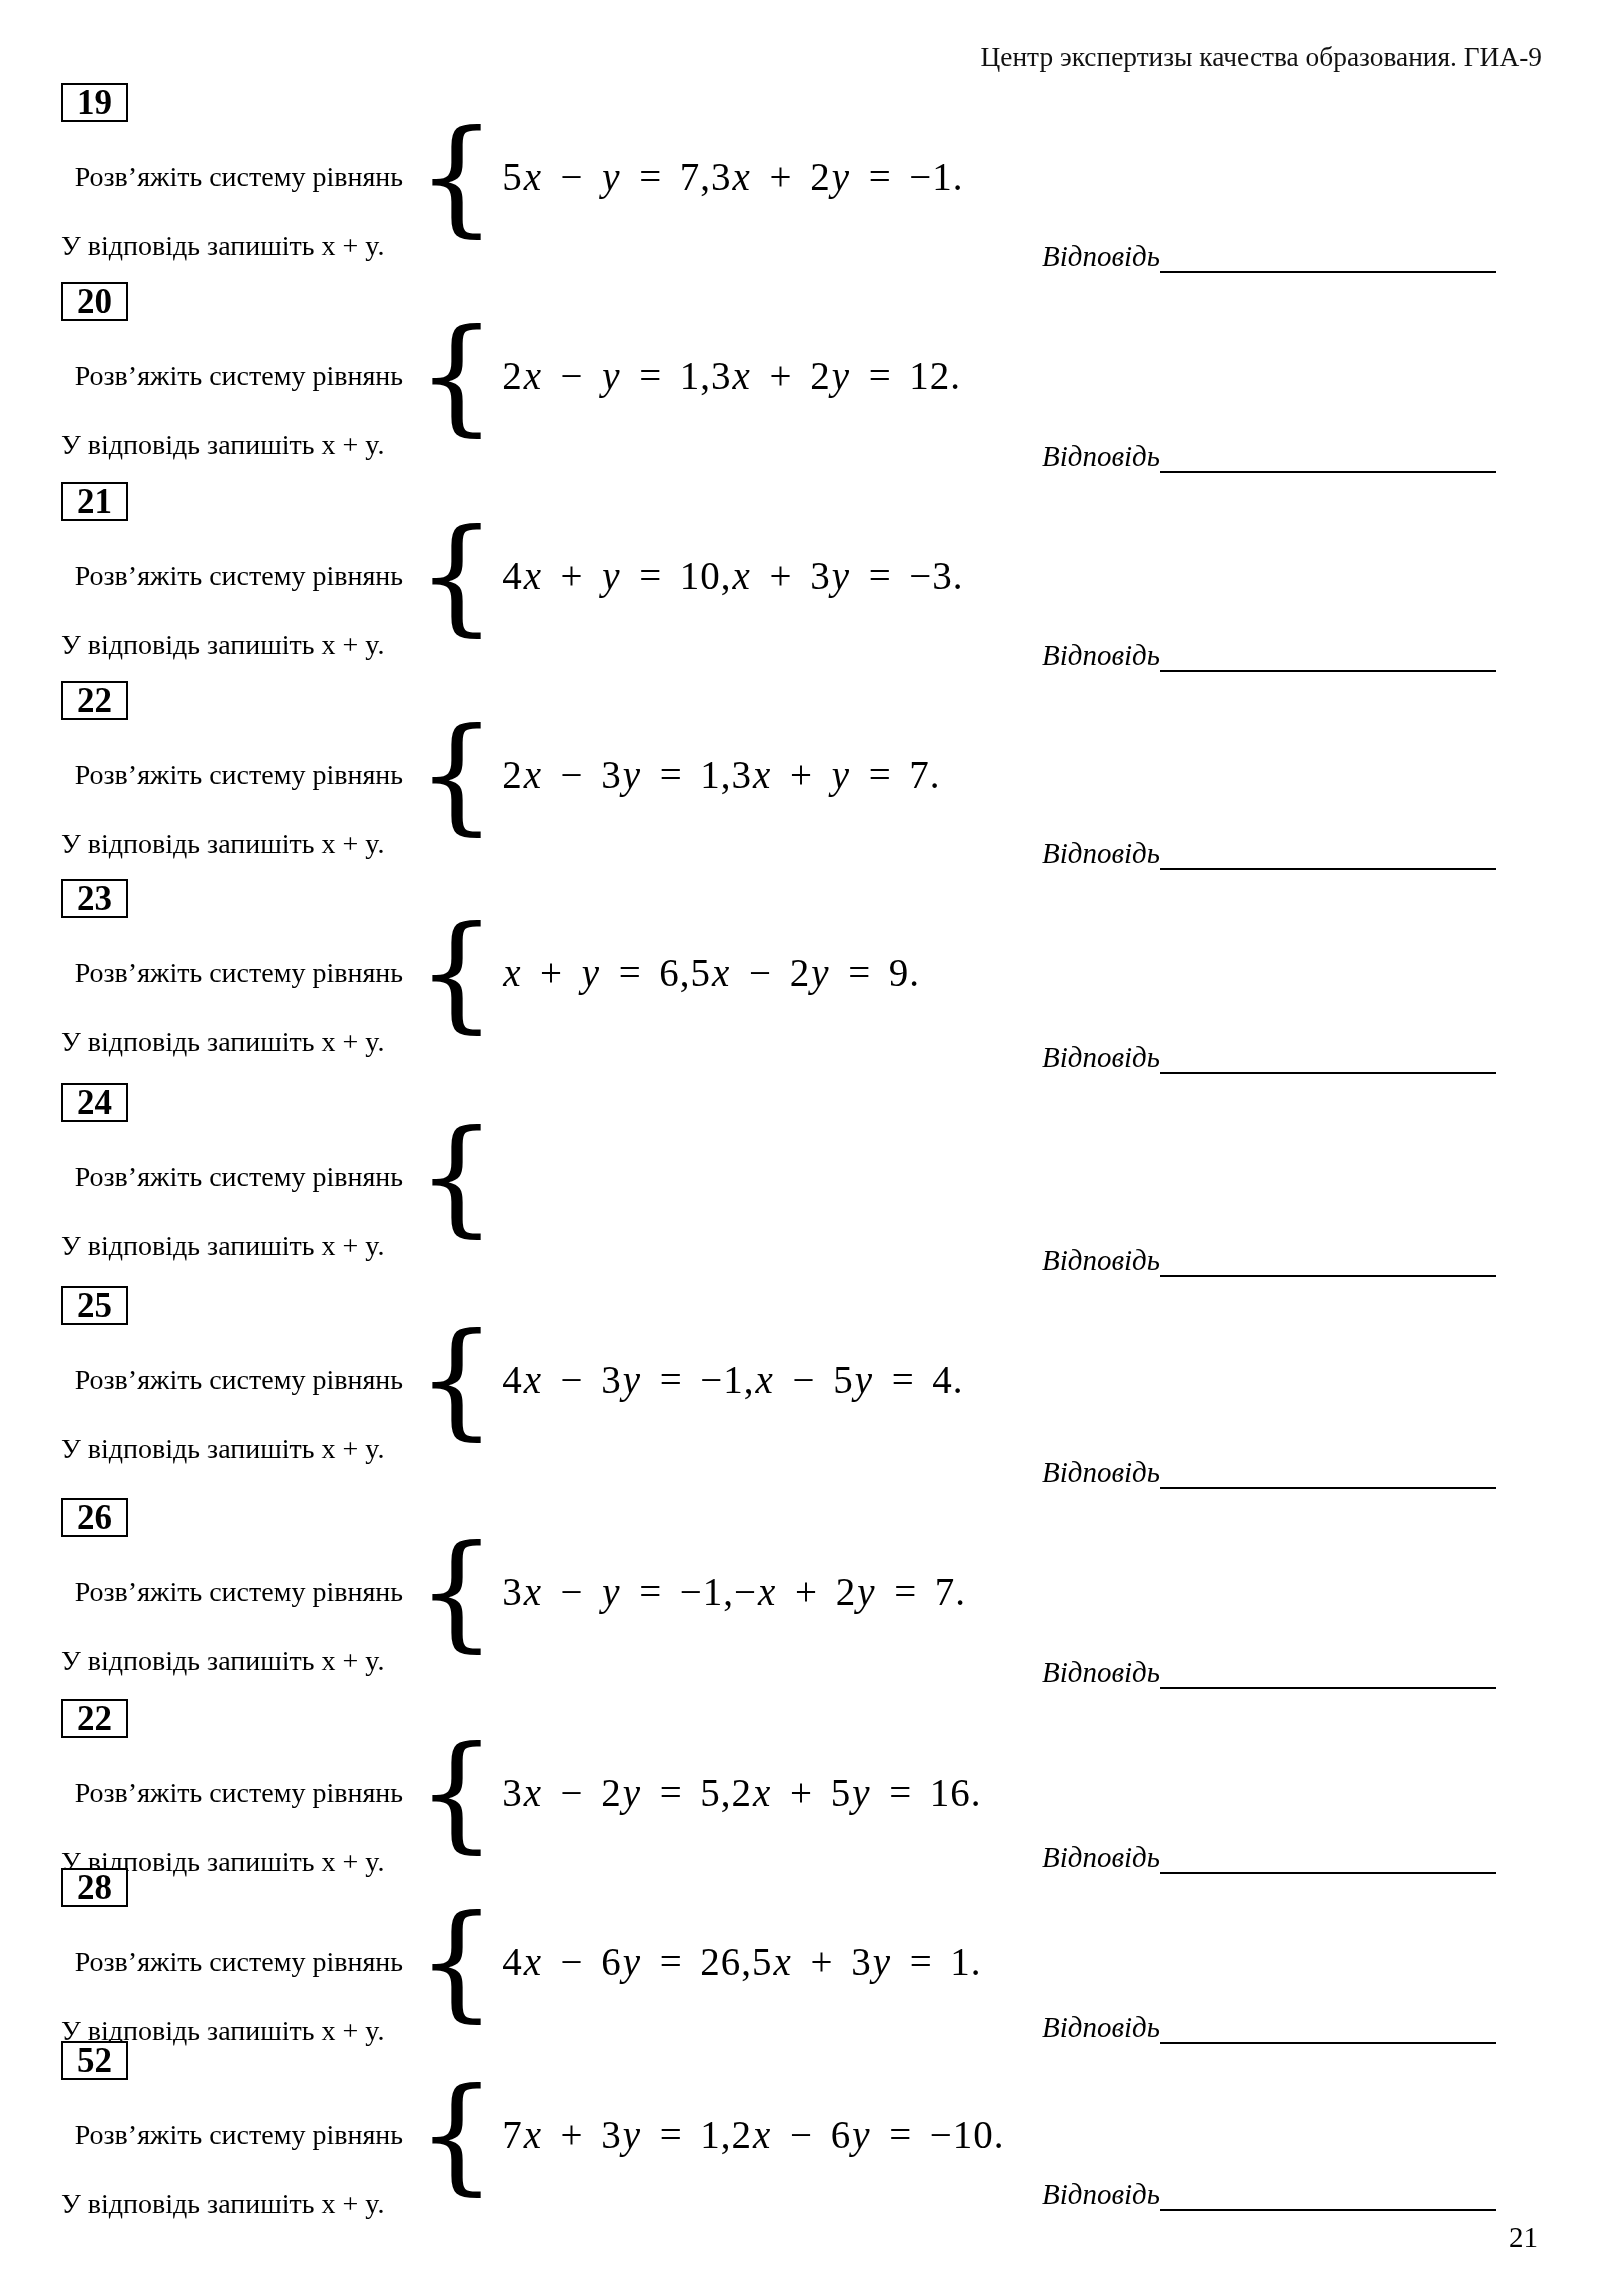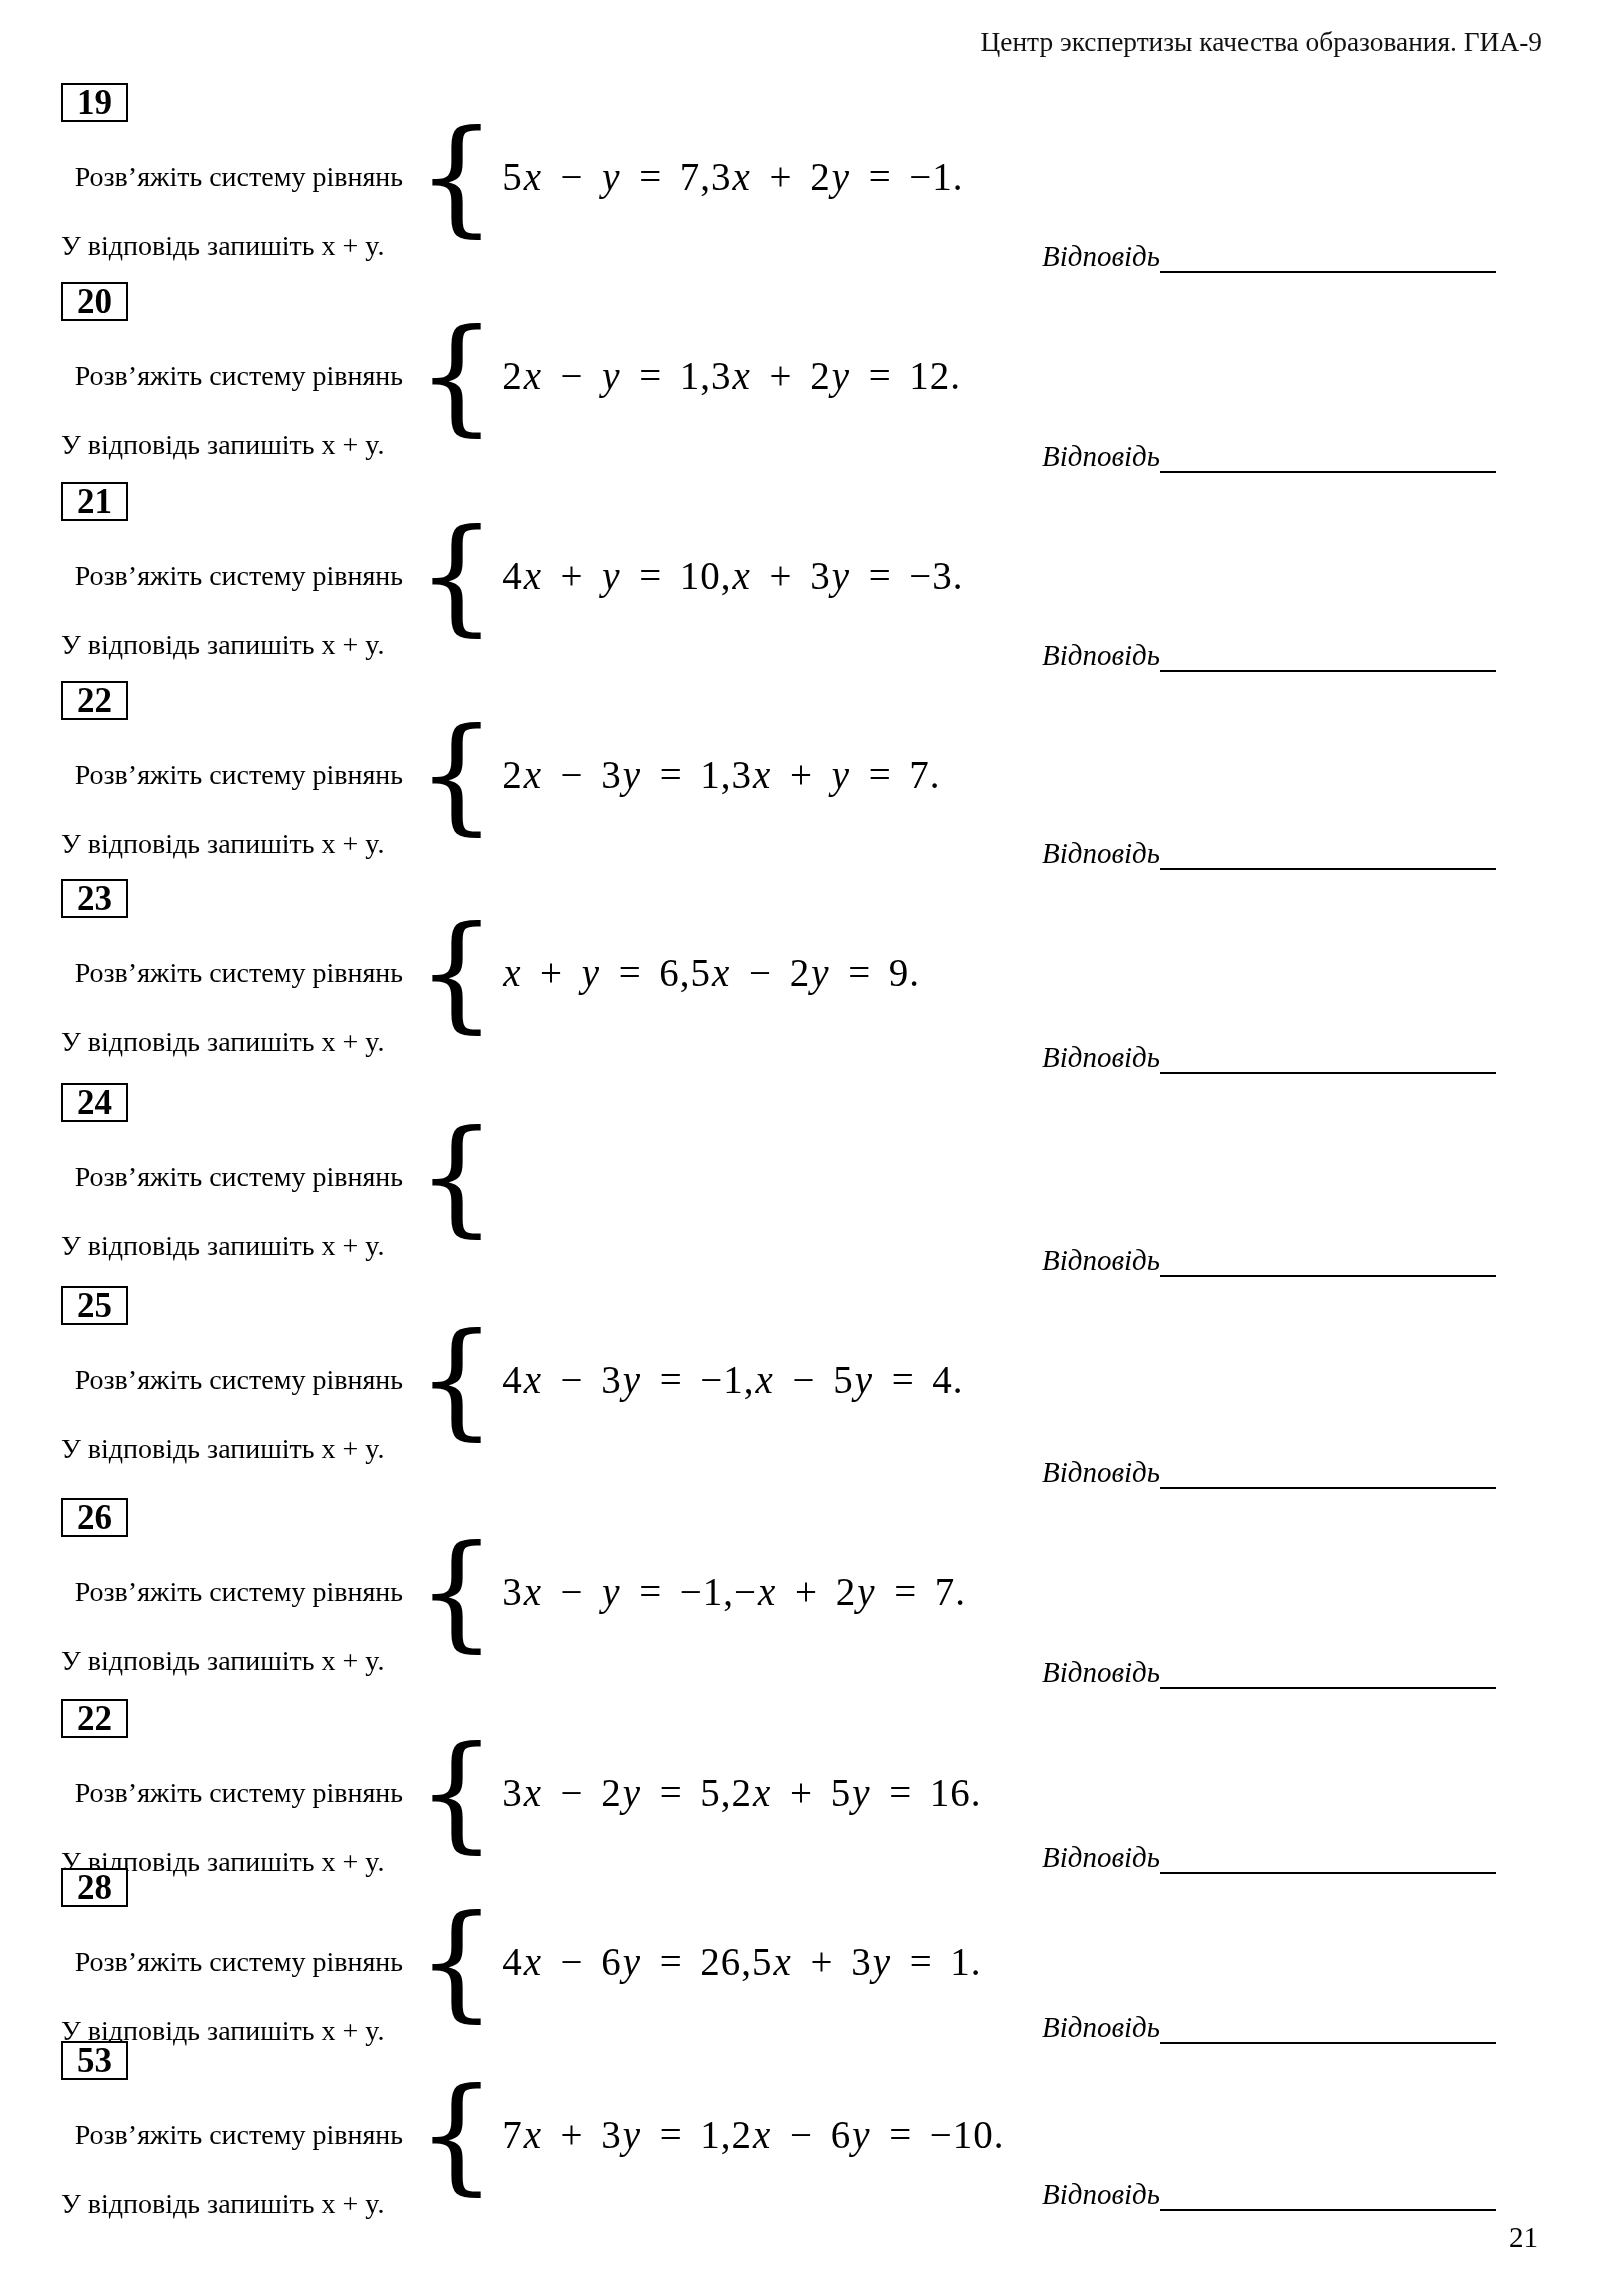--- a/index.html
+++ b/index.html
@@ -5,21 +5,21 @@
   html,body { margin:0; padding:0; background:#ffffff; }
   .page {
     position:relative;
     width:1621px; height:2293px;
     background:#ffffff;
     color:#000;
     font-family:"Liberation Serif", serif;
     overflow:hidden;
   }
   .header {
-    position:absolute; top:27px; right:79px;
+    position:absolute; top:42px; right:79px;
     font-size:27.4px; color:#111;
     white-space:nowrap;
   }
   .problem { position:absolute; left:61px; width:843px; }
   .numbox {
     width:63px; height:35px;
     border:2.9px solid #000;
     font-weight:bold; font-size:35px; line-height:35px;
     text-align:center;
     background:#fff;
@@ -182,21 +182,21 @@
       <span class="brace">{</span>
       <span class="eqs">
         <span class="eq eq1">4<i>x</i> − 6<i>y</i> = 26,</span>
         <span class="eq eq2">5<i>x</i> + 3<i>y</i> = 1.</span>
       </span>
     </div>
     <div class="instr">У відповідь запишіть x + y.</div>
   </section>
 
   <section class="problem" style="top: 2041px;">
-    <div class="numbox">53</div>
+    <div class="numbox">52</div>
     <div class="sysrow">
       <span class="solve-label">Розв’яжіть систему рівнянь</span>
       <span class="brace">{</span>
       <span class="eqs">
         <span class="eq eq1">7<i>x</i> + 3<i>y</i> = 1,</span>
         <span class="eq eq2">2<i>x</i> − 6<i>y</i> = −10.</span>
       </span>
     </div>
     <div class="instr">У відповідь запишіть x + y.</div>
   </section>

